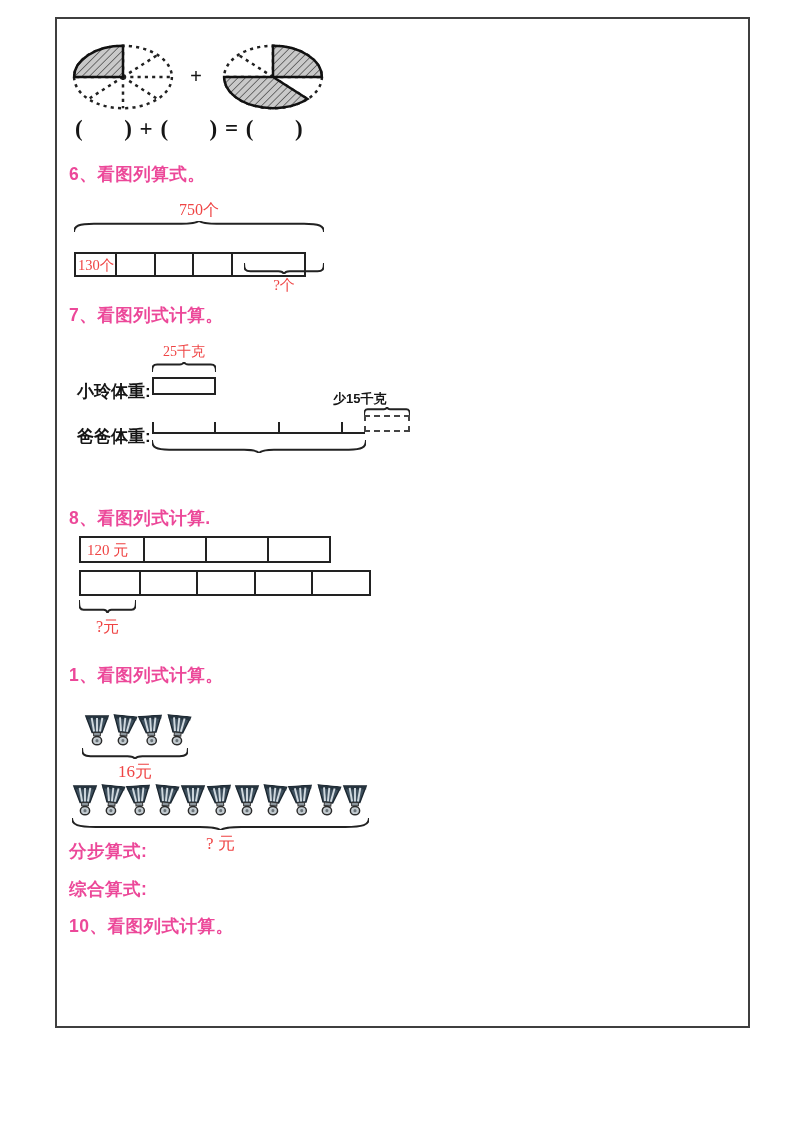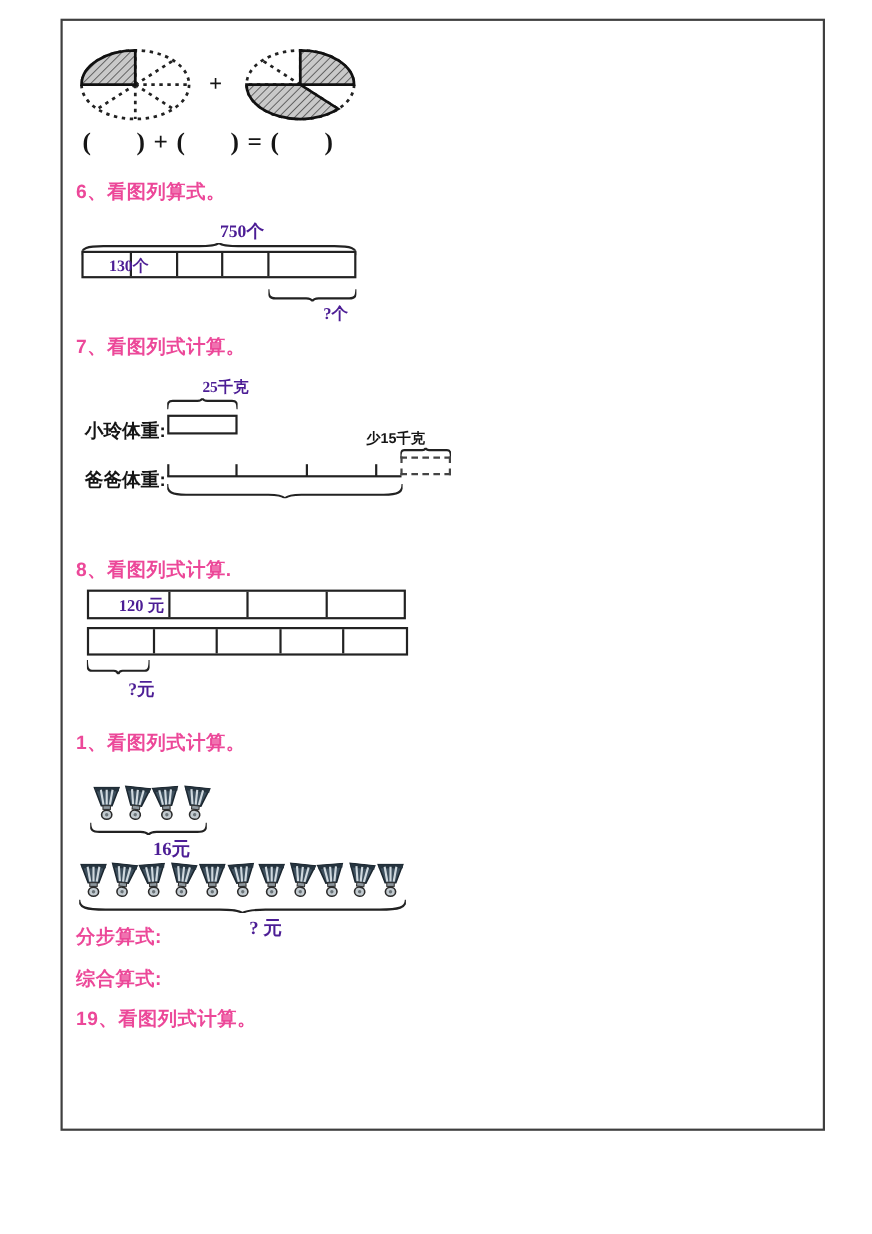--- a/index.html
+++ b/index.html
@@ -1,20 +1,20 @@
 <!DOCTYPE html>
 <html><head>
 <meta charset="utf-8">
 <style>
   html,body{margin:0;padding:0;background:#ffffff;}
   body{width:793px;height:1122px;position:relative;font-family:"Liberation Sans",sans-serif;color:#151515;}
   .abs{position:absolute;}
   .sheet{position:absolute;left:55px;top:17px;width:691px;height:1007px;border:2px solid #3f3f3f;background:#fff;}
   .title{font-weight:bold;font-size:17.5px;color:#ec4899;letter-spacing:0.5px;white-space:nowrap;}
-  .num{font-family:"Liberation Serif",serif;font-weight:bold;color:#4c1d95;margin-left:21px;}
+  .num{font-family:"Liberation Serif",serif;font-weight:normal;color:#ef4444;}
   .rowlabel{font-weight:bold;font-size:17px;white-space:nowrap;}
   .equation{font-family:"Liberation Serif",serif;font-weight:bold;font-size:23px;white-space:pre;letter-spacing:1px;}
   .plus{font-family:"Liberation Serif",serif;font-weight:bold;font-size:21px;}
   .brace{display:block;}
   .brace path{stroke:#222;stroke-width:2;fill:none;vector-effect:non-scaling-stroke;stroke-linecap:round;}
   .pie .dash{stroke:#222;stroke-width:2.4;stroke-dasharray:3 4;fill:none;}
   .pie .solid{stroke:#111;stroke-width:2.4;fill:url(#hatch);}
   .bar{border:2px solid #222;position:absolute;background:#fff;box-sizing:border-box;}
   .divider{position:absolute;top:0;bottom:0;width:2px;background:#222;}
   .tick{position:absolute;width:2px;height:11px;background:#222;}
@@ -80,21 +80,21 @@
 
   <div class="abs equation" style="left:18px;top:97px">(      ) + (      ) = (      )</div>
 
   <div class="abs title" style="left:12px;top:143px">6、看图列算式。</div>
 
   <div class="abs" style="left:17px;top:181px;width:250px;height:95px">
     <div class="abs num ctr" style="left:0;top:0;width:250px;font-size:16px">750个</div>
     <svg class="brace abs" style="left:0;top:21px" width="250" height="11" viewBox="0 0 100 12" preserveAspectRatio="none">
       <path d="M0,12 C0,5 2,3 8,3 L43,3 C47,3 49,2 50,0 C51,2 53,3 57,3 L92,3 C98,3 100,5 100,12"></path>
     </svg>
-    <div class="bar" style="left:0;top:28px;width:250px;height:25px">
+    <div class="bar" style="left:0;top:52px;width:232px;height:25px">
       <div class="divider" style="left:17%"></div>
       <div class="divider" style="left:34%"></div>
       <div class="divider" style="left:51%"></div>
       <div class="divider" style="left:68%"></div>
       <div class="cellnum num" style="left:2px;top:2px">130个</div>
     </div>
     <svg class="brace abs" style="left:68%;top:63px" width="80" height="11" viewBox="0 0 100 12" preserveAspectRatio="none">
       <path d="M0,0 C0,7 2,9 8,9 L43,9 C47,9 49,10 50,12 C51,10 53,9 57,9 L92,9 C98,9 100,7 100,0"></path>
     </svg>
     <div class="abs num ctr" style="left:68%;top:76px;width:32%;font-size:15px">?个</div>
@@ -124,21 +124,21 @@
     <div class="abs" style="left:287px;top:76px;width:46px;height:17px;border:2px dashed #444;box-sizing:border-box"></div>
 
     <svg class="brace abs" style="left:75px;top:101px" width="214" height="13" viewBox="0 0 100 12" preserveAspectRatio="none">
       <path d="M0,0 C0,7 2,9 8,9 L43,9 C47,9 49,10 50,12 C51,10 53,9 57,9 L92,9 C98,9 100,7 100,0"></path>
     </svg>
   </div>
 
   <div class="abs title" style="left:12px;top:487px">8、看图列式计算.</div>
 
   <div class="abs" style="left:22px;top:517px;width:292px;height:110px">
-    <div class="bar" style="left:0;top:0;width:290px;height:27px">
+    <div class="bar" style="left:0;top:0;width:252px;height:27px">
       <div class="divider" style="left:25%"></div>
       <div class="divider" style="left:50%"></div>
       <div class="divider" style="left:75%"></div>
       <div class="cellnum num" style="left:6px;top:3px;font-size:15px">120 元</div>
     </div>
     <div class="bar" style="left:0;top:34px;width:292px;height:26px">
       <div class="divider" style="left:20%"></div>
       <div class="divider" style="left:40%"></div>
       <div class="divider" style="left:60%"></div>
       <div class="divider" style="left:80%"></div>
@@ -207,15 +207,15 @@
         </svg>
       </div>
     <svg class="brace abs" style="left:0;top:103px" width="297" height="12" viewBox="0 0 100 12" preserveAspectRatio="none">
       <path d="M0,0 C0,7 2,9 8,9 L43,9 C47,9 49,10 50,12 C51,10 53,9 57,9 L92,9 C98,9 100,7 100,0"></path>
     </svg>
     <div class="abs num ctr" style="left:0;top:117px;width:297px;font-size:17px">? 元</div>
   </div>
 
   <div class="abs title" style="left:12px;top:820px">分步算式:</div>
   <div class="abs title" style="left:12px;top:858px">综合算式:</div>
-  <div class="abs title" style="left:12px;top:895px">19、看图列式计算。</div>
+  <div class="abs title" style="left:12px;top:895px">10、看图列式计算。</div>
 
 </div>
 
 </body></html>

